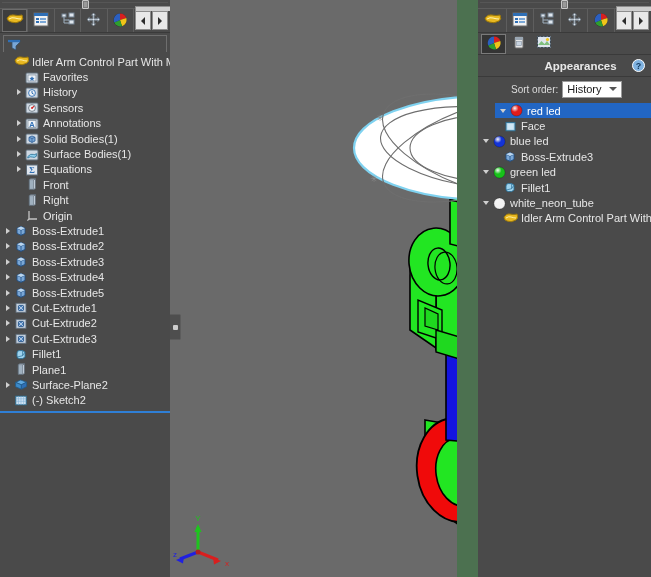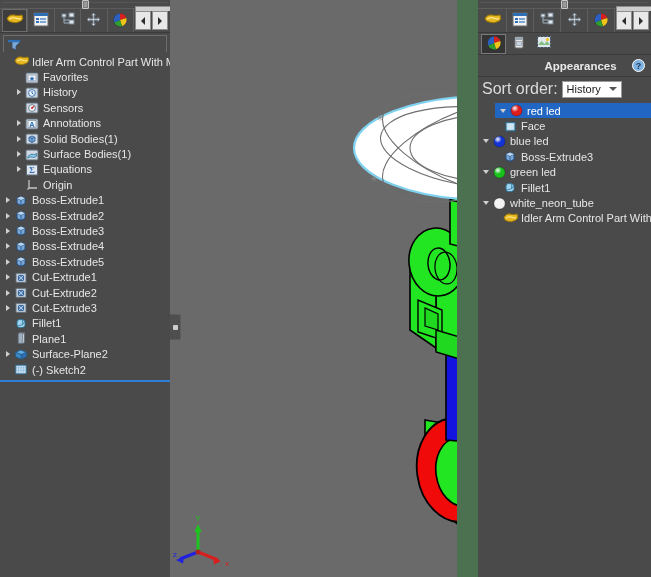--- a/index.html
+++ b/index.html
@@ -123,21 +123,21 @@
   #right-panel { left: 478px; width: 173px; height: 577px; background: #4a4a4a; }
   #app-title {
     height: 22px; background: #4a4a4a; display: flex; align-items: center;
     justify-content: center; position: relative;
     border-bottom: 1px solid #3a3a3a; font-size: 11.5px; font-weight: bold; color: #e8e8e8; padding-left: 32px;
   }
   #help-icon { position: absolute; right: 6px; top: 4px; }
   #sortrow {
     height: 24px; display: flex; align-items: center; padding-left: 4px; gap: 4px;
   }
-  #sortrow .lbl { font-size: 16px; color: #dcdcdc; }
+  #sortrow .lbl { font-size: 10px; color: #dcdcdc; margin-left: 29px; }
   .combo {
     width: 60px; height: 17px; background: #ffffff; color: #1a1a1a;
     border: 1px solid #9b9b9b; display: flex; align-items: center;
     padding-left: 4px; font-size: 11px; position: relative;
   }
   .combo .chev {
     position: absolute; right: 4px; top: 5px;
     width: 0; height: 0; border-left: 4px solid transparent;
     border-right: 4px solid transparent; border-top: 4px solid #555;
   }
@@ -346,20 +346,46 @@
             </svg>
           </span>
           <span class="tlabel">Equations</span>
         </div>
         <div class="trow">
           <span style="width: 11px; flex: 0 0 11px;"></span>
           <span class="arrow none">
             <i></i>
           </span>
           <span class="ticon">
+            <svg width="12" height="13" viewBox="0 0 12 13">
+              <path d="M3.2 1.6 h4.6 v9.8 h-4.6z" fill="#9fb0bf" stroke="#5e6c79" stroke-width="0.8"></path>
+              <path d="M3.2 1.6 l1.6-0.9 h4.6 l-1.6 0.9 M7.8 1.6 l1.6-0.9 v9.8 l-1.6 0.9" fill="#c9d4e0" stroke="#5e6c79" stroke-width="0.8"></path>
+            </svg>
+          </span>
+          <span class="tlabel">Front</span>
+        </div>
+        <div class="trow">
+          <span style="width: 11px; flex: 0 0 11px;"></span>
+          <span class="arrow none">
+            <i></i>
+          </span>
+          <span class="ticon">
+            <svg width="12" height="13" viewBox="0 0 12 13">
+              <path d="M3.2 1.6 h4.6 v9.8 h-4.6z" fill="#9fb0bf" stroke="#5e6c79" stroke-width="0.8"></path>
+              <path d="M3.2 1.6 l1.6-0.9 h4.6 l-1.6 0.9 M7.8 1.6 l1.6-0.9 v9.8 l-1.6 0.9" fill="#c9d4e0" stroke="#5e6c79" stroke-width="0.8"></path>
+            </svg>
+          </span>
+          <span class="tlabel">Right</span>
+        </div>
+        <div class="trow">
+          <span style="width: 11px; flex: 0 0 11px;"></span>
+          <span class="arrow none">
+            <i></i>
+          </span>
+          <span class="ticon">
             <svg width="13" height="13" viewBox="0 0 13 13">
               <path d="M3 2 v8 h8" fill="none" stroke="#c4c4c4" stroke-width="1.3"></path>
               <path d="M3 10 l-1.6 1.6" stroke="#c4c4c4" stroke-width="1.3"></path>
             </svg>
           </span>
           <span class="tlabel">Origin</span>
         </div>
         <div class="trow">
           <span style="width: 0px; flex: 0 0 0px;"></span>
           <span class="arrow ">

